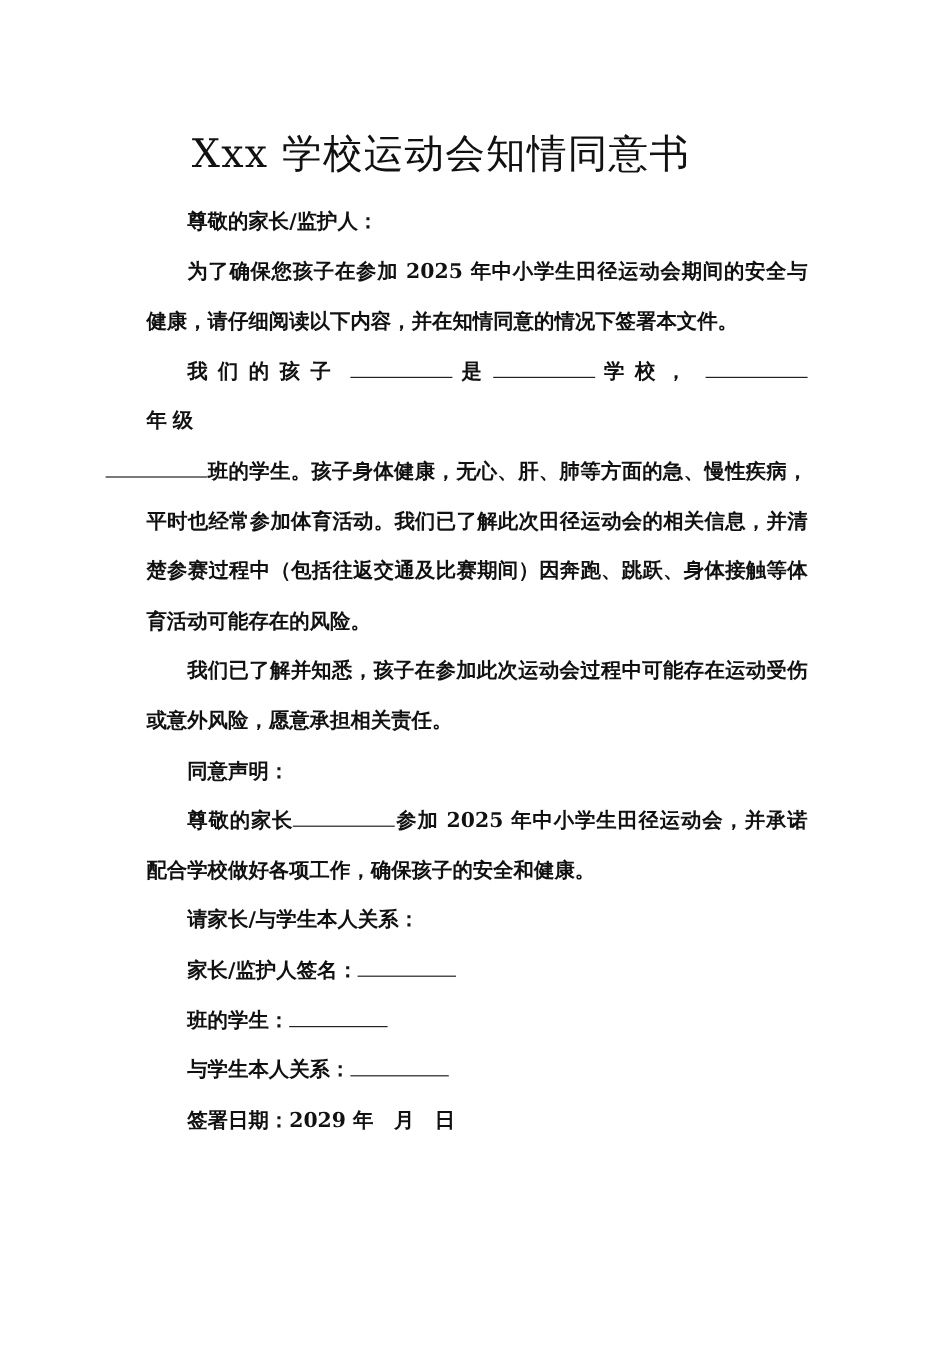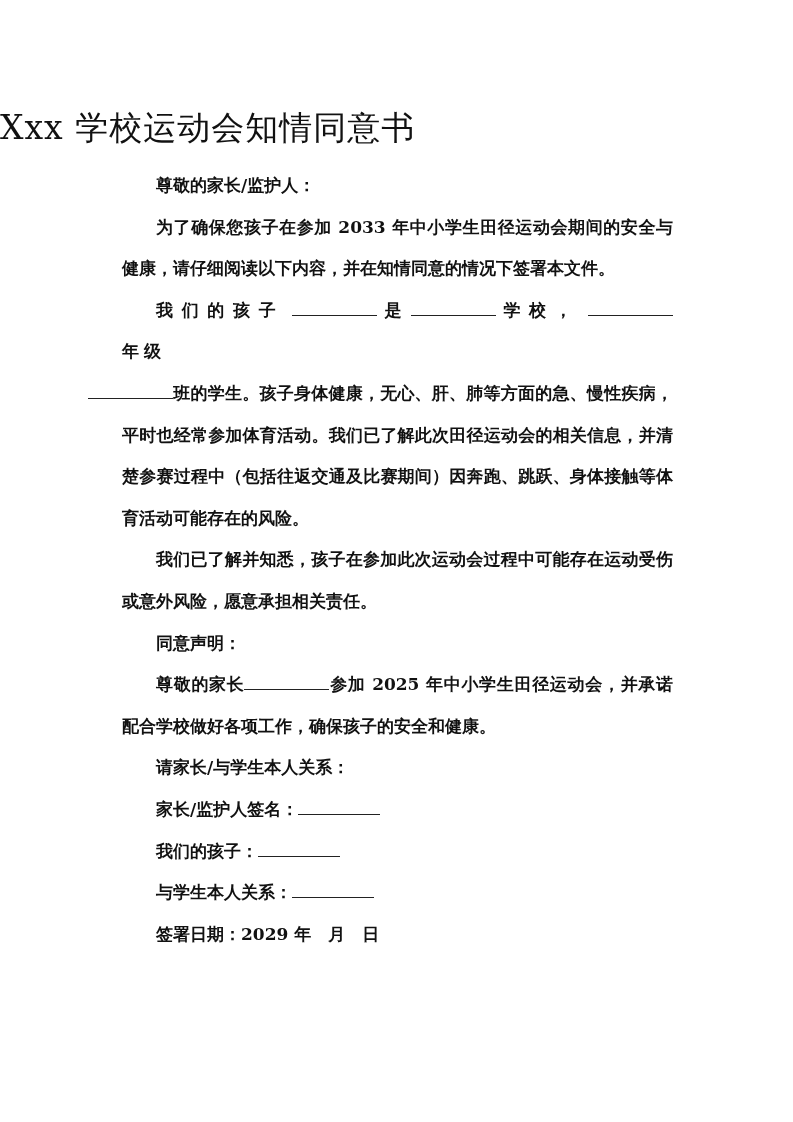--- a/index.html
+++ b/index.html
@@ -1,37 +1,37 @@
 <!DOCTYPE html>
 <html><head>
 <meta charset="utf-8">
 <style>
   html, body { margin:0; padding:0; background:#ffffff; }
   body { width:793px; height:1122px; position:relative; overflow:hidden;
     font-family:"DejaVu Serif","Liberation Serif",serif; color:#111; }
-  .title { position:absolute; top:104px; left:0; width:735px; text-align:left;
+  .title { position:absolute; top:104px; left:0; width:735px; text-align:center;
     font-size:33px; letter-spacing:1px; line-height:48px; }
   .body { position:absolute; top:165px; left:122px; width:551px;
     font-size:17px; line-height:41.6px;font-weight:bold; }
   .p { margin:0; text-indent:34px; text-align:justify; }
   .just { text-align-last:justify; }
   .blank { display:inline-block; border-bottom:1px solid #222; height:14px; vertical-align:baseline; }
   .b85 { width:85px; }
   .b80 { width:82px; }
 </style>
 </head>
 <body>
 
 <div class="title">Xxx 学校运动会知情同意书</div>
 
 <div class="body">
   <p class="p">尊敬的家长/监护人：</p>
-  <p class="p">为了确保您孩子在参加 2033 年中小学生田径运动会期间的安全与健康，请仔细阅读以下内容，并在知情同意的情况下签署本文件。</p>
+  <p class="p">为了确保您孩子在参加 2025 年中小学生田径运动会期间的安全与健康，请仔细阅读以下内容，并在知情同意的情况下签署本文件。</p>
   <p class="p"><span class="just" style="display:inline"><span style="letter-spacing:7px">我们的孩子</span> <span class="blank b85"></span> <span>是</span> <span class="blank b85"></span> <span style="letter-spacing:7px">学校，</span> <span class="blank b85"></span> <span style="letter-spacing:5px">年级</span></span><br style="line-height:0"><span class="blank b85" style="margin-left:-34px"></span><span>班的学生。孩子身体健康，无心、肝、肺等方面的急、慢性疾病，平时也经常参加体育活动。我们已了解此次田径运动会的相关信息，并清楚参赛过程中（包括往返交通及比赛期间）因奔跑、跳跃、身体接触等体育活动可能存在的风险。</span></p>
   <p class="p">我们已了解并知悉，孩子在参加此次运动会过程中可能存在运动受伤或意外风险，愿意承担相关责任。</p>
   <p class="p">同意声明：</p>
   <p class="p"><span>尊敬的家长</span><span class="blank b85"></span><span>参加 2025 年中小学生田径运动会，并承诺配合学校做好各项工作，确保孩子的安全和健康。</span></p>
   <p class="p">请家长/与学生本人关系：</p>
   <p class="p"><span>家长/监护人签名：</span><span class="blank b80"></span></p>
-  <p class="p"><span>我们的孩子：</span><span class="blank b80"></span></p>
+  <p class="p"><span>班的学生：</span><span class="blank b80"></span></p>
   <p class="p"><span>与学生本人关系：</span><span class="blank b80"></span></p>
   <p class="p">签署日期：2029 年　月　日</p>
 </div>
 
 </body></html>

